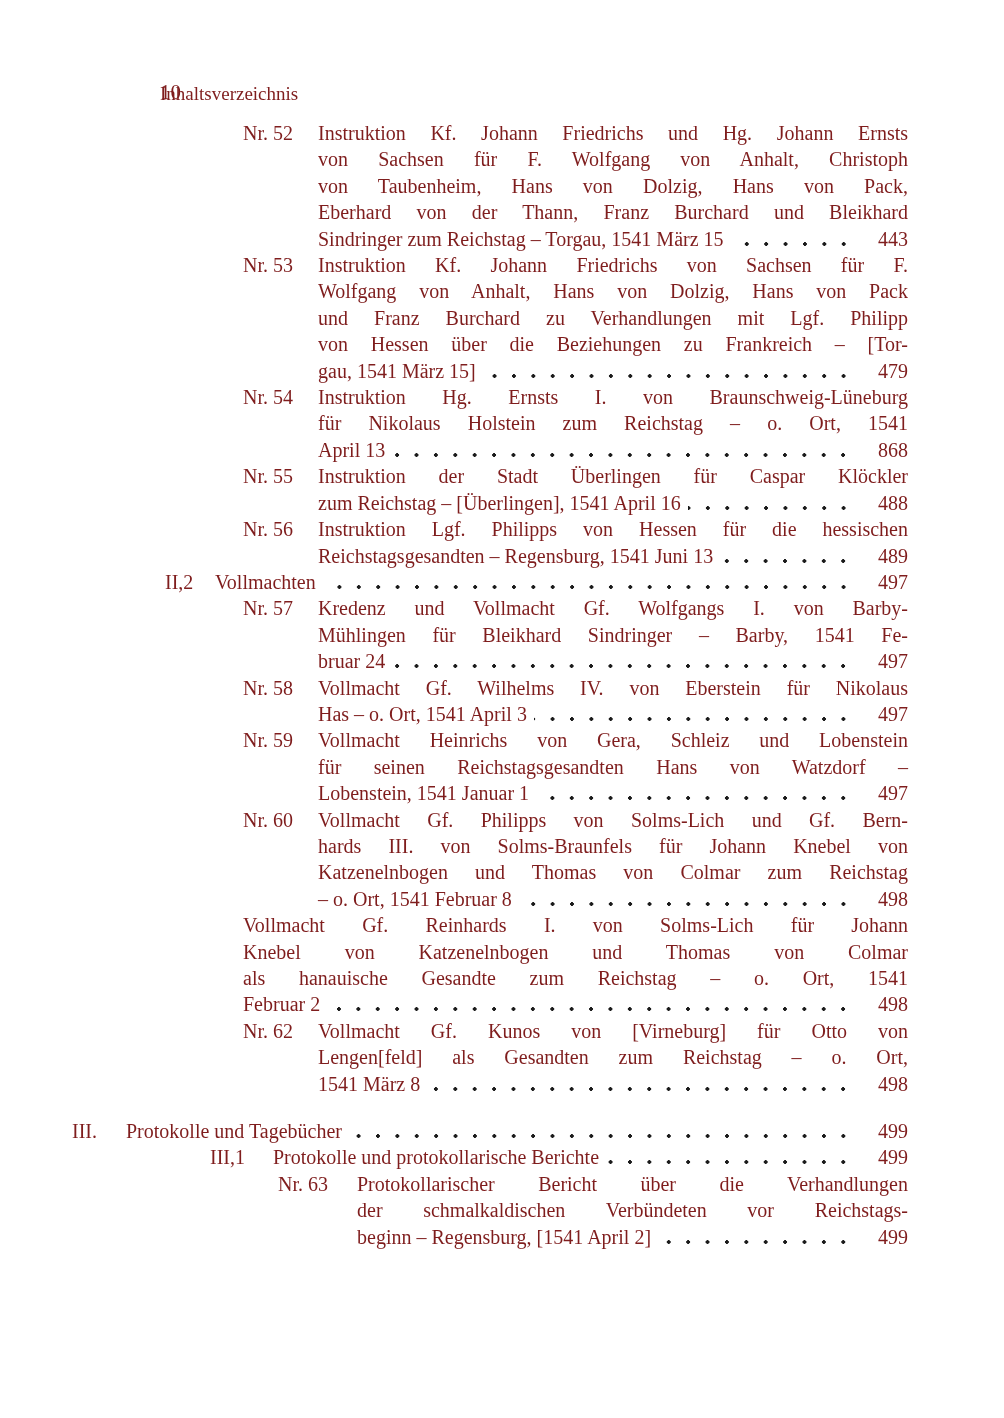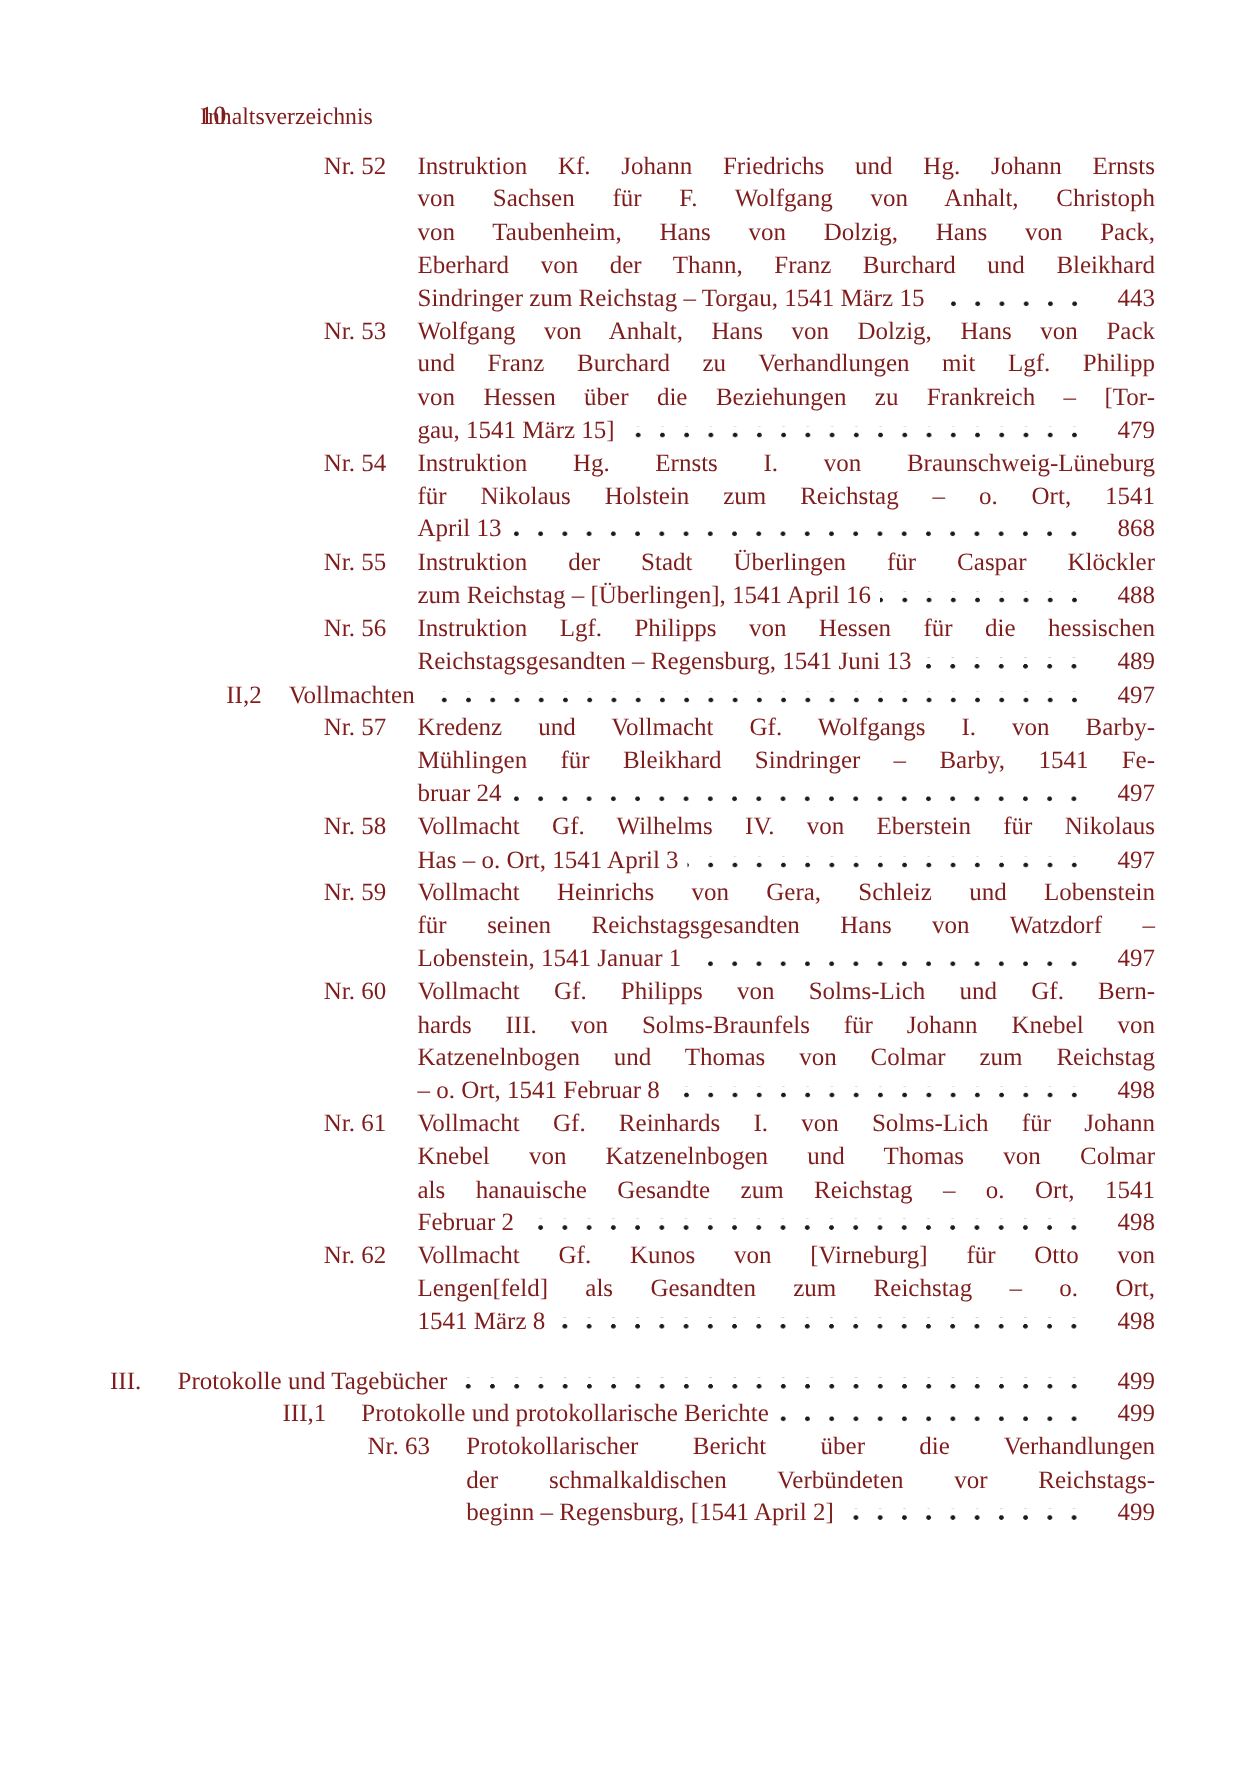--- a/index.html
+++ b/index.html
@@ -25,21 +25,21 @@
     left: 160px;
     top: 84px;
     width: 748px;
     text-align: left;
     font-size: 19px;
     line-height: 20px;
   }
   
   #toc {
     position: absolute;
-    left: 16px;
+    left: 0;
     top: 120px;
     width: 908px;
     font-size: 20px;
     line-height: 26.4px;
   }
   .entry { display: flex; }
   .entry.gap { margin-top: 21px; }
   .label { display: block; }
   .lv-item  { margin-left: 243px; }  .lv-item  > .label { flex: 0 0 75px; }
   .lv-item3 { margin-left: 278px; }  .lv-item3 > .label { flex: 0 0 79px; }
@@ -89,20 +89,21 @@
           <div class="lastline">
             <span class="frag">Sindringer zum Reichstag – Torgau, 1541 März 15</span>
             <span class="leader"></span>
             <span class="pagenum">443</span>
           </div>
         </div>
       </div>
       <div class="entry lv-item">
         <span class="label">Nr. 53</span>
         <div class="body">
+          <div class="line">Instruktion Kf. Johann Friedrichs von Sachsen für F.</div>
           <div class="line">Wolfgang von Anhalt, Hans von Dolzig, Hans von Pack</div>
           <div class="line">und Franz Burchard zu Verhandlungen mit Lgf. Philipp</div>
           <div class="line">von Hessen über die Beziehungen zu Frankreich – [Tor-</div>
           <div class="lastline">
             <span class="frag">gau, 1541 März 15]</span>
             <span class="leader"></span>
             <span class="pagenum">479</span>
           </div>
         </div>
       </div>
@@ -192,21 +193,20 @@
           <div class="line">hards III. von Solms-Braunfels für Johann Knebel von</div>
           <div class="line">Katzenelnbogen und Thomas von Colmar zum Reichstag</div>
           <div class="lastline">
             <span class="frag">– o. Ort, 1541 Februar 8</span>
             <span class="leader"></span>
             <span class="pagenum">498</span>
           </div>
         </div>
       </div>
       <div class="entry lv-item">
-        <span class="label">Nr. 61</span>
         <div class="body">
           <div class="line">Vollmacht Gf. Reinhards I. von Solms-Lich für Johann</div>
           <div class="line">Knebel von Katzenelnbogen und Thomas von Colmar</div>
           <div class="line">als hanauische Gesandte zum Reichstag – o. Ort, 1541</div>
           <div class="lastline">
             <span class="frag">Februar 2</span>
             <span class="leader"></span>
             <span class="pagenum">498</span>
           </div>
         </div>

